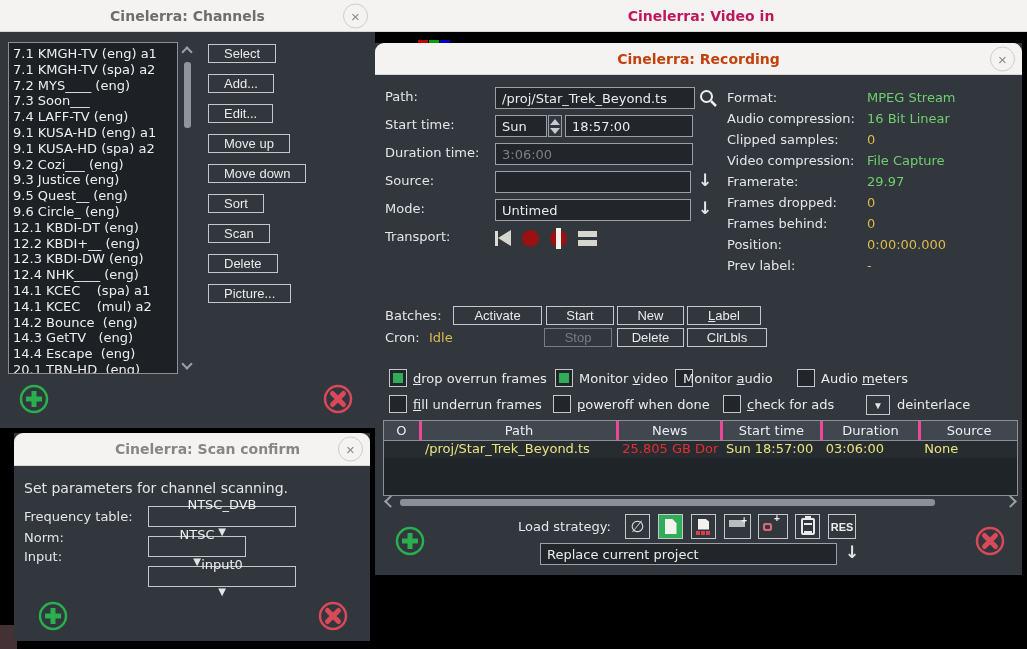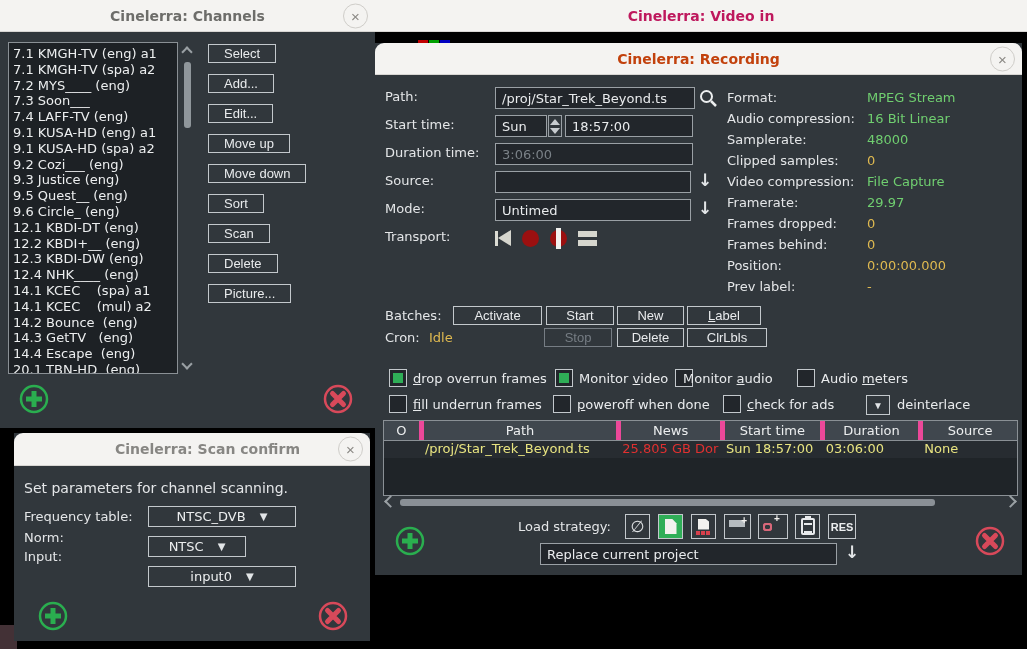--- a/index.html
+++ b/index.html
@@ -59,21 +59,21 @@
   .t-stop { display:flex; flex-direction:column; gap:3px; }
   .t-stop i { display:block; width:19px; height:6px; background:#d6d6ce; }
 
   .spinner { position:absolute; width:14px; height:22px; background:#31373c; border:1px solid #9aa0a5; display:flex; flex-direction:column; align-items:center; justify-content:center; gap:3px; cursor:pointer; }
   .spinner .su { width:0; height:0; border-left:5px solid transparent; border-right:5px solid transparent; border-bottom:6px solid #c8ccd0; }
   .spinner .sd { width:0; height:0; border-left:5px solid transparent; border-right:5px solid transparent; border-top:6px solid #c8ccd0; }
 
   
   .batch-table { position:absolute; left:8px; top:377px; width:635px; border:1px solid #8a9095; height:76px; background:#1f2428; }
   .bt-header { display:flex; height:20px; background:#40474e; border-bottom:1px solid #8a9095; }
-  .bt-header span { display:flex; align-items:center; justify-content:center; color:#eceeef; font-size:13px; border-left:5px solid #ec4899; height:100%; }
+  .bt-header span { display:flex; align-items:center; justify-content:center; color:#eceeef; font-size:13px; border-left:3px solid #ec4899; height:100%; }
   .bt-header span:first-child { border-left:none; }
   .bt-row { display:flex; height:17px; background:#272c31; }
   .bt-row span { font-size:13px; white-space:nowrap; overflow:hidden; padding-left:6px; }
   .c0{width:35px;} .c1{width:198px;} .c2{width:104px;} .c3{width:100px;} .c4{width:99px;} .c5{width:99px;}
 
   .hscroll-track { position:absolute; left:24px; top:456px; width:606px; height:8px; }
   .hthumb { position:absolute; left:1px; top:0; width:535px; height:7px; background:#8a9096; border-radius:3px; }
   .hchev { position:absolute; top:454px; width:9px; height:9px; border-left:2px solid #9aa0a4; border-top:2px solid #9aa0a4; }
   .hchev.left { left:11px; transform:rotate(-45deg); }
   .hchev.right { left:631px; transform:rotate(135deg); }
@@ -92,21 +92,21 @@
   .ls-plus { position:absolute; right:-1px; top:-4px; color:#f2f1ee; font-size:10px; font-weight:bold; line-height:1; }
   .ls-chain { position:relative; width:20px; height:12px; }
   .ls-chain i { position:absolute; top:2px; width:9px; height:8px; border:2px solid #d8687a; border-radius:3px; display:block; }
   .ls-chain i:first-child { left:0; } .ls-chain i:last-child { left:8px; }
   .ls-clip { position:relative; width:14px; height:17px; border:2px solid #e8eaec; border-radius:2px; }
   .ls-clip::before { content:""; position:absolute; left:2px; top:-4px; width:6px; height:3px; background:#e8eaec; }
   .ls-clip::after { content:""; position:absolute; left:1px; top:3px; width:8px; height:6px; border-top:2px solid #e8eaec; border-bottom:2px solid #e8eaec; }
   .ls-res { color:#eceeef; font-size:11px; font-weight:bold; letter-spacing:0; }
 
   
-  .dropdown { position:absolute; background:#31373c; border:1px solid #c3c8cc; height:21px; display:flex; align-items:center; justify-content:center; gap:14px; color:#eceeef; font-size:13px; cursor:pointer; }
+  .dropdown { position:absolute; background:#31373c; border:1px solid #c3c8cc; height:21px; display:flex; align-items:center; justify-content:center; gap:14px; color:#eceeef; font-size:13px; cursor:pointer;flex-direction:column; }
   .dropdown .caret { font-size:10px; color:#e2e5e7; }
 
   .dd-btn { position:absolute; width:24px; height:20px; background:#31373c; border:1px solid #c3c8cc; color:#e2e5e7; font-size:10px; display:flex; align-items:center; justify-content:center; cursor:pointer; }
 
   .fragment { position:absolute; }
 </style>
 </head>
 <body>
 
 <div class="window" style="left:375px; top:0; width:652px; height:32px; background:transparent; z-index:1;">
@@ -267,24 +267,20 @@
       <div class="info-row">
         <span class="il">Format:</span>
         <span class="iv" style="color: rgb(112, 207, 112);">MPEG Stream</span>
       </div>
 
       <div class="info-row">
         <span class="il">Audio compression:</span>
         <span class="iv" style="color: rgb(112, 207, 112);">16 Bit Linear</span>
       </div>
 
-      <div class="info-row">
-        <span class="il">Samplerate:</span>
-        <span class="iv" style="color: rgb(112, 207, 112);">48000</span>
-      </div>
 
       <div class="info-row">
         <span class="il">Clipped samples:</span>
         <span class="iv" style="color: rgb(223, 185, 80);">0</span>
       </div>
 
       <div class="info-row">
         <span class="il">Video compression:</span>
         <span class="iv" style="color: rgb(112, 207, 112);">File Capture</span>
       </div>

